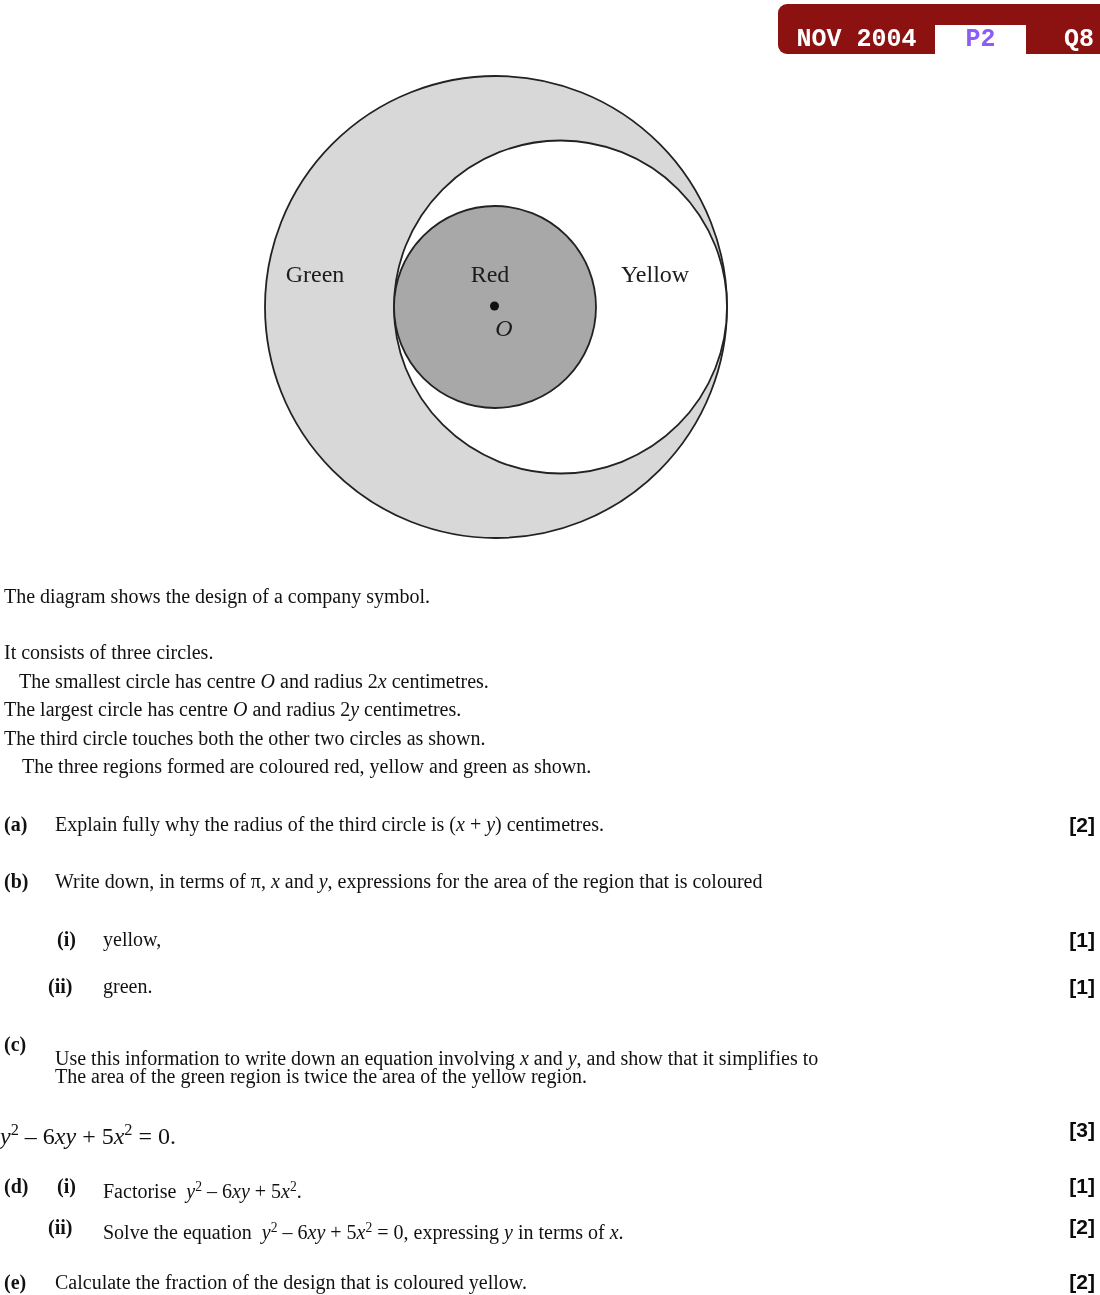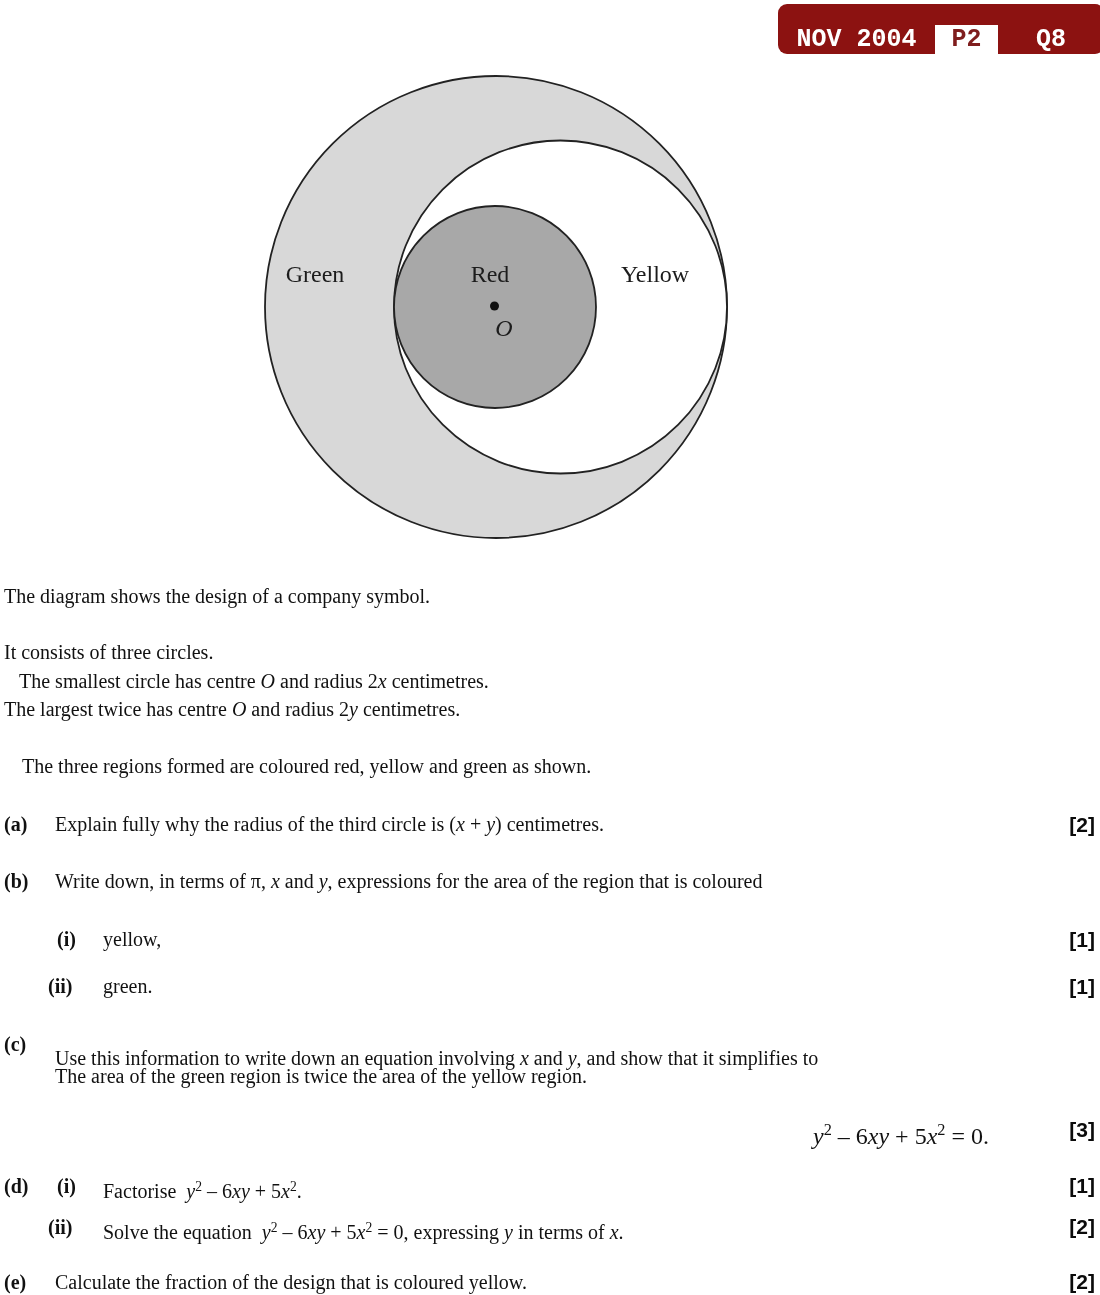--- a/index.html
+++ b/index.html
@@ -9,35 +9,35 @@
     font-family:"Liberation Serif", serif; color:#111; overflow:hidden;
   }
   
   .badge {
     position:absolute; top:4px; left:778px; height:50px;
     display:flex; align-items:flex-end; border-radius:9px; overflow:hidden;
     font-family:Liberation Mono, monospace; font-weight:bold; font-size:25px;
   }
   .badge .seg { display:flex; align-items:center; justify-content:center; }
   .badge .session { color:#fff; width:157px; }
-  .badge .paper   { background:#fff; color:#7f1d1d; width:63px; }
+  .badge .paper   { background:#fff; color:#8b5cf6; width:91px; }
   .badge .question{ color:#fff; width:106px; }
   
   .diagram { position:absolute; left:230px; top:60px; }
   .dlabel { font-family:"Liberation Serif", serif; font-size:24px; fill:#1c1c1c; }
   .dlabel-o { font-family:"Liberation Serif", serif; font-size:24px; font-style:italic; fill:#1c1c1c; }
   
   .line, .lbl, .txt { position:absolute; font-size:20px; line-height:29px; white-space:nowrap; }
   .lbl { font-weight:bold; }
   .mark {
     position:absolute; right:5px; font-family:"Liberation Sans", sans-serif;
     font-weight:bold; font-size:21px; line-height:26px; color:#0b0b0b;
   }
   .equation {
-    position:absolute; left:0; width:989px; text-align:right;
+    position:absolute; left:0; width:989px; text-align:left;
     font-size:24px; line-height:34px; white-space:nowrap;
   }
   .i { font-style:italic; }
   .sup { font-size:68%; vertical-align:0.55em; font-style:normal; }
 </style>
 </head>
 <body>
 
 <div class="page">
 
@@ -54,21 +54,22 @@
     <circle cx="494.5" cy="306" r="4.5" fill="#111111"></circle>
     <text class="dlabel" x="315" y="282" text-anchor="middle">Green</text>
     <text class="dlabel" x="490" y="282" text-anchor="middle">Red</text>
     <text class="dlabel" x="655" y="282" text-anchor="middle">Yellow</text>
     <text class="dlabel-o" x="504" y="336" text-anchor="middle">O</text>
   </svg>
 
   <div class="line" style="left:4px; top:582px;"><span>The diagram shows the design of a company symbol.</span></div>
   <div class="line" style="left:4px; top:638px;"><span>It consists of three circles.</span></div>
   <div class="line" style="left:4px; top:667px;margin-left:15px;"><span>The smallest circle has centre </span><span class="i">O</span><span> and radius 2</span><span class="i">x</span><span> centimetres.</span></div>
-  <div class="line" style="left:4px; top:695px;"><span>The largest twice has centre </span><span class="i">O</span><span> and radius 2</span><span class="i">y</span><span> centimetres.</span></div>
+  <div class="line" style="left:4px; top:695px;"><span>The largest circle has centre </span><span class="i">O</span><span> and radius 2</span><span class="i">y</span><span> centimetres.</span></div>
+  <div class="line" style="left:4px; top:724px;"><span>The third circle touches both the other two circles as shown.</span></div>
   <div class="line" style="left:22px; top:752px;"><span>The three regions formed are coloured red, yellow and green as shown.</span></div>
 
   <span class="lbl" style="left:4px; top:810px;">(a)</span>
   <span class="txt" style="left:55px; top:810px;"><span>Explain fully why the radius of the third circle is (</span><span class="i">x</span><span> + </span><span class="i">y</span><span>) centimetres.</span></span>
   <span class="mark" style="top:812px;">[2]</span>
 
   <span class="lbl" style="left:4px; top:867px;">(b)</span>
   <span class="txt" style="left:55px; top:867px;"><span>Write down, in terms of </span><span>π</span><span>, </span><span class="i">x</span><span> and </span><span class="i">y</span><span>, expressions for the area of the region that is coloured</span></span>
 
   <span class="lbl" style="left:57px; top:925px;">(i)</span>

